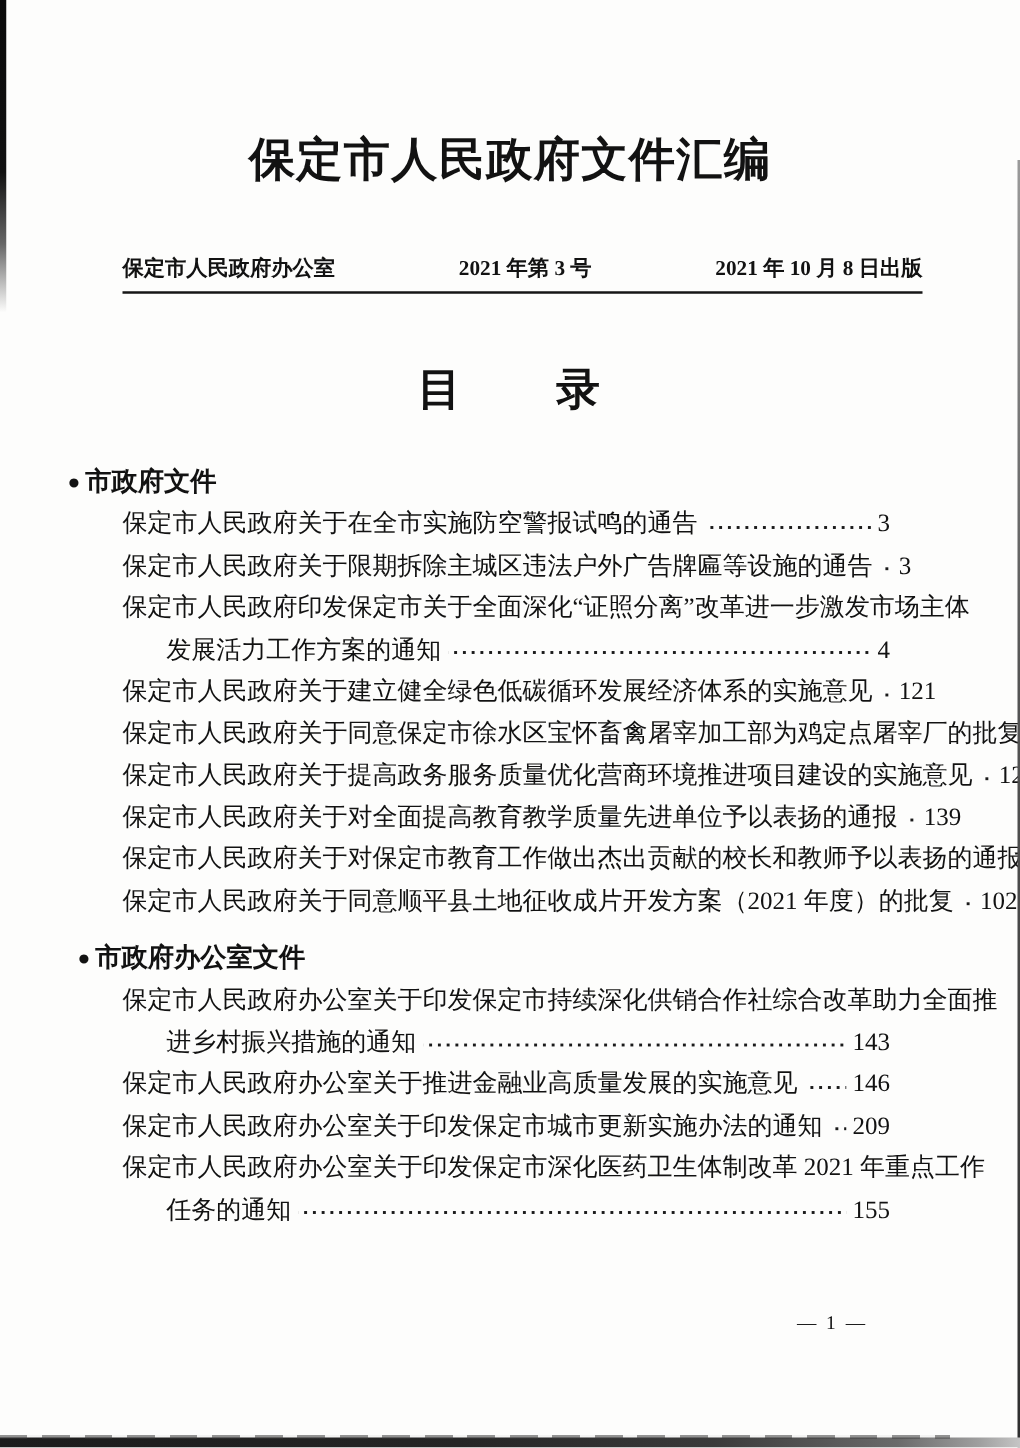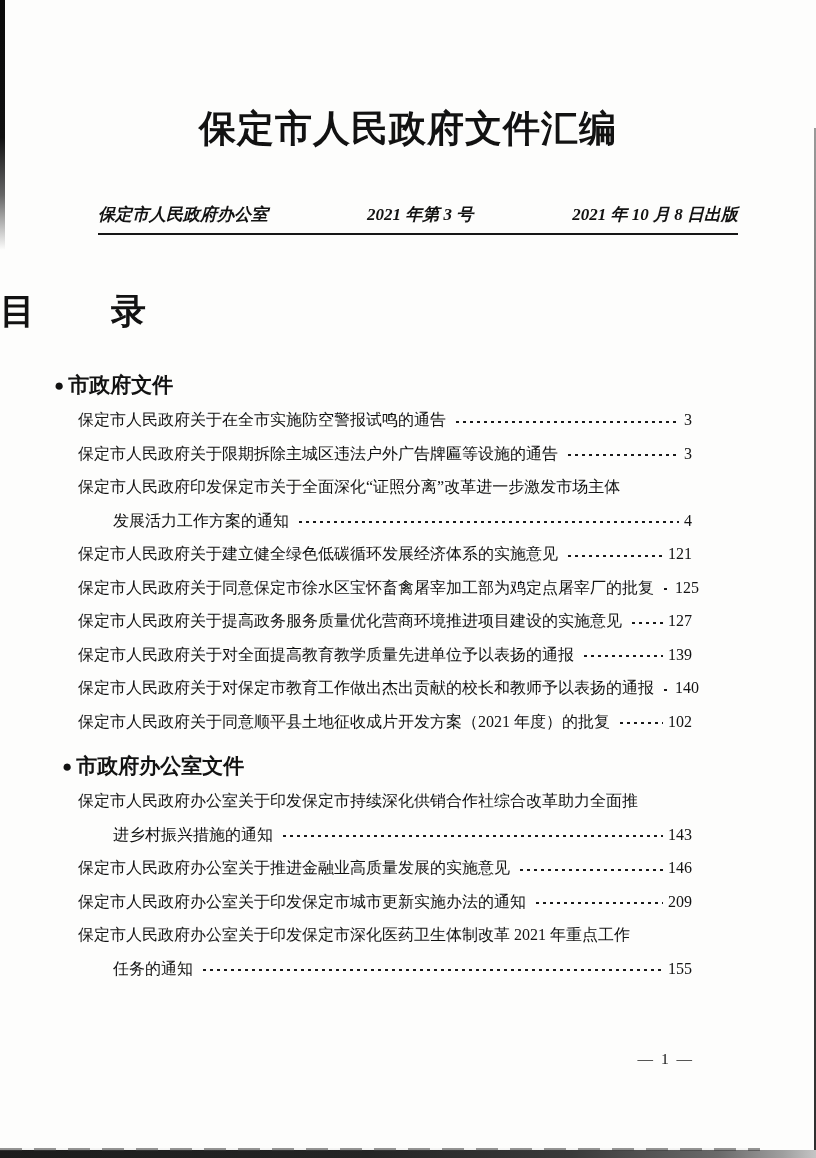--- a/index.html
+++ b/index.html
@@ -42,31 +42,30 @@
 
   .masthead {
     width: 640px;
     margin: 52px 12px 0 98px;
     display: flex;
     justify-content: space-between;
     align-items: flex-start;
     font-size: 17px;
     font-weight: bold;
     line-height: 22px;
-    font-style: italic;
   }
   .rule {
     width: 640px;
     margin: 7px 0 0 98px;
     border-top: 2.5px solid #161616;
   }
 
   .toc-title {
     margin-top: 56px;
-    text-align: left;
+    text-align: center;
     font-size: 35px;
     font-weight: bold;
     line-height: 1.2;
     letter-spacing: 2px;
   }
 
   .section-heading {
     font-size: 21px;
     font-weight: bold;
     line-height: 28px;
@@ -75,23 +74,23 @@
   }
   .sh-1 { margin: 38px 0 4px 54px; }
   .sh-2 { margin: 14px 0 4px 62px; }
   .section-heading .bullet {
     font-size: 17px;
     margin-right: 4px;
     line-height: 1;
   }
 
   .toc {
-    margin-left: 78px;
+    margin-left: 98px;
     width: 614px;
-    font-size: 16px;
+    font-size: 20px;
     line-height: 33.5px;
   }
   .entry {
     display: flex;
     align-items: baseline;
     white-space: nowrap;
   }
   .entry .t { flex: 0 0 auto; }
   .entry .t.indent { padding-left: 35px; }
   .leader {

